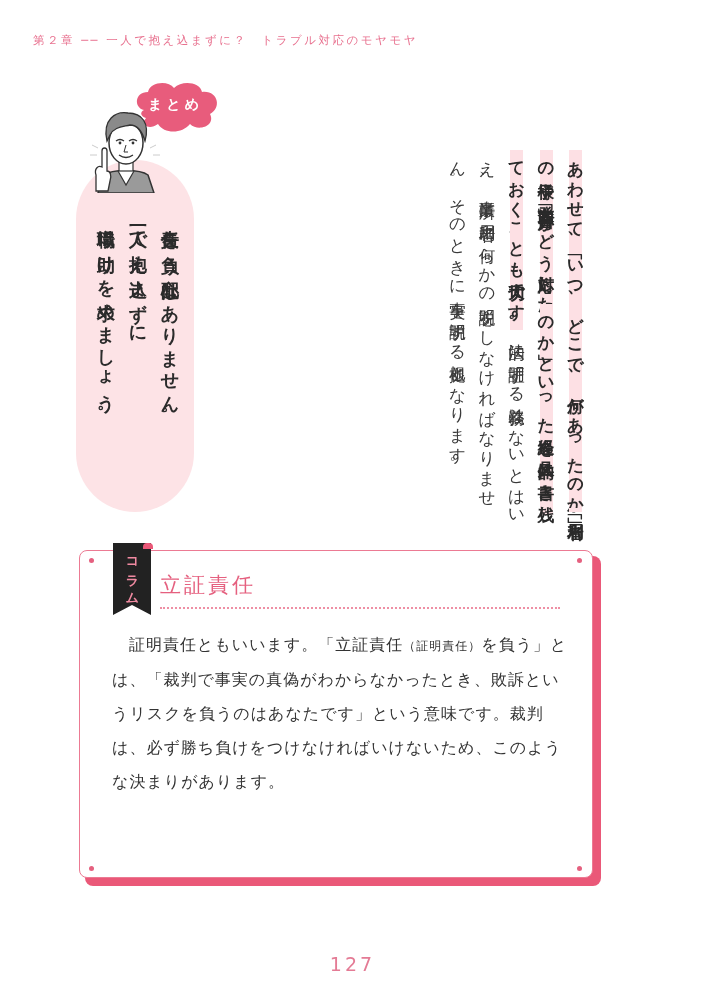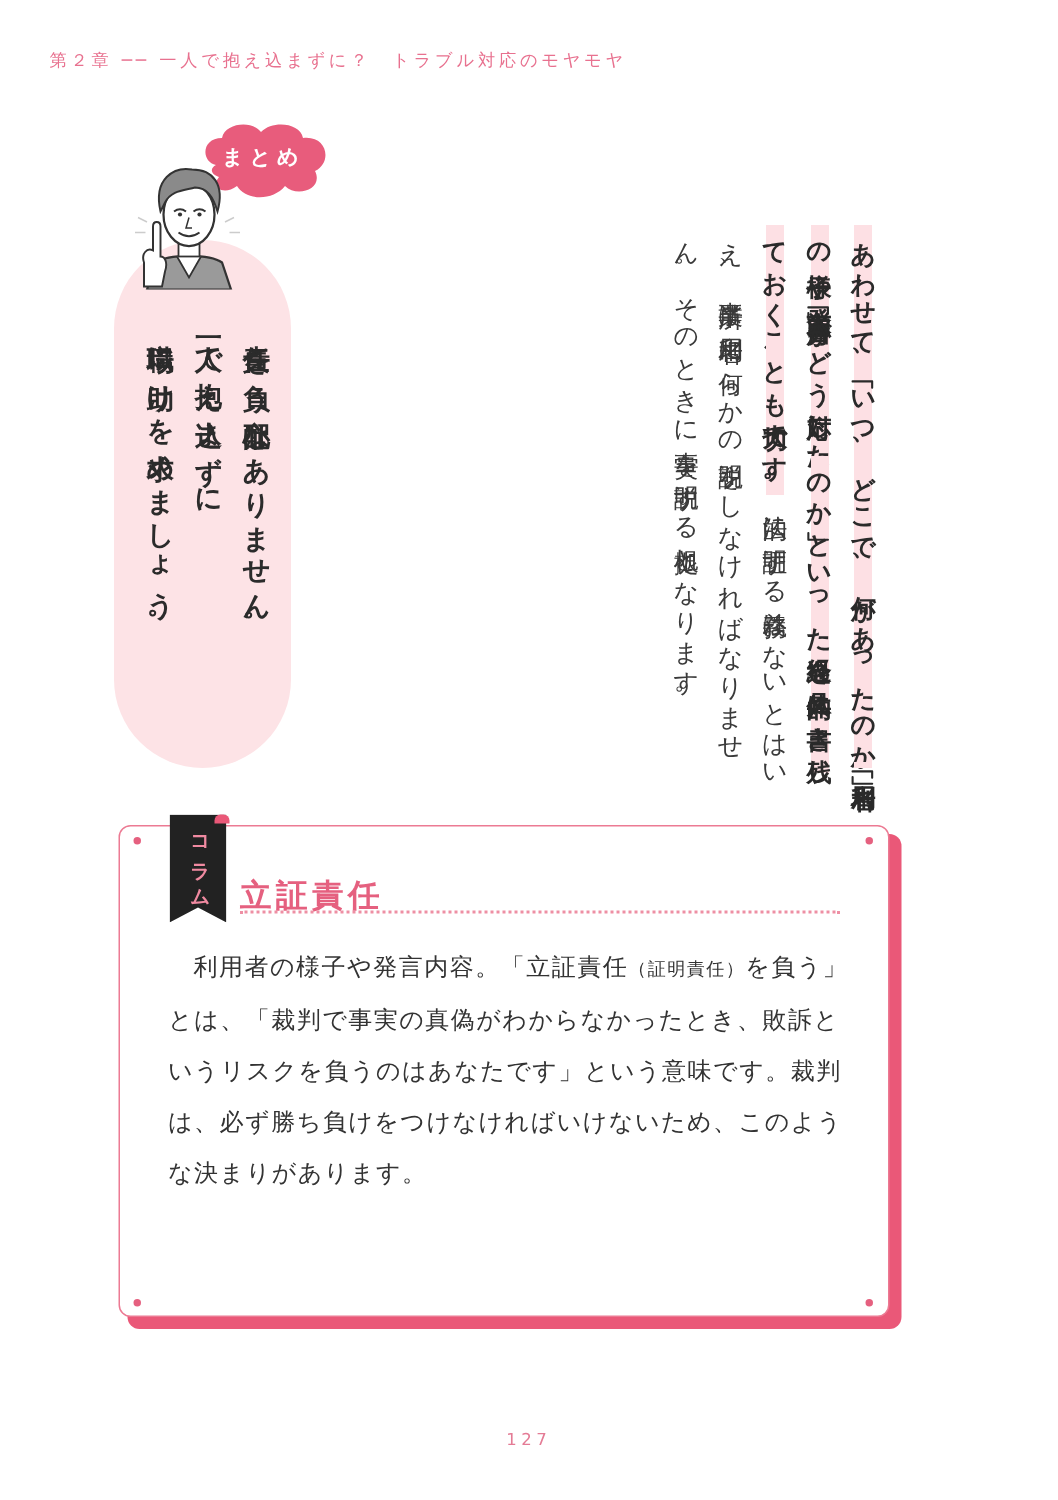--- a/index.html
+++ b/index.html
@@ -59,34 +59,34 @@
   .ribbon-cap {
     position:absolute; left:143px; top:543px; width:10px; height:6px; background:#ea5878;
     border-radius:4px 4px 0 0;
   }
   .ribbon-label {
     position:absolute; left:113px; top:549px; width:38px; writing-mode:vertical-rl;
     font-size:13px; font-weight:bold; color:#f08aa1; letter-spacing:2px; text-align:center;
     display:flex; align-items:center; height:54px;
   }
   .column-title {
-    position:absolute; left:160px; top:571px; font-size:21px; font-weight:bold;
-    color:#e5607f; letter-spacing:3px;margin-top:12px;
+    position:absolute; left:160px; top:571px; font-size:21px; font-weight:normal;
+    color:#e5607f; letter-spacing:3px;
   }
   .dotted-rule {
     position:absolute; left:160px; top:607px; width:400px; border-top:2px dotted #ee8fa4;
   }
   .column-body {
     position:absolute; left:112px; top:628px; width:460px; font-size:16px;
     line-height:34px; color:#333; letter-spacing:1px;
   }
   .column-body .small { font-size:12px;font-family:Liberation Serif, serif; }
   .page-number {
     position:absolute; left:0; width:705px; text-align:center; top:953px;
-    font-size:11px; color:#e47b95; letter-spacing:3px;
+    font-size:19px; color:#e47b95; letter-spacing:3px;
   }
 </style>
 </head>
 <body>
 
 <div class="running-head">第２章 ── 一人で抱え込まずに？　トラブル対応のモヤモヤ</div>
 
 <div class="summary-pill"></div>
 
 <svg class="bubble" viewBox="0 0 92 56">
@@ -133,15 +133,15 @@
 <div class="dot" style="left:89px;top:866px"></div>
 <div class="dot" style="left:577px;top:866px"></div>
 
 <div class="ribbon"></div>
 <div class="ribbon-cap"></div>
 <div class="ribbon-label">コラム</div>
 
 <div class="column-title">立証責任</div>
 <div class="dotted-rule"></div>
 
-<div class="column-body"><span>　利用者の様子や発言内容。「立証責任</span><span class="small">（証明責任）</span><span>を負う」とは、「裁判で事実の真偽がわからなかったとき、敗訴というリスクを負うのはあなたです」という意味です。裁判は、必ず勝ち負けをつけなければいけないため、このような決まりがあります。</span></div>
+<div class="column-body"><span>　証明責任ともいいます。「立証責任</span><span class="small">（証明責任）</span><span>を負う」とは、「裁判で事実の真偽がわからなかったとき、敗訴というリスクを負うのはあなたです」という意味です。裁判は、必ず勝ち負けをつけなければいけないため、このような決まりがあります。</span></div>
 
 <div class="page-number">127</div>
 
 </body></html>

